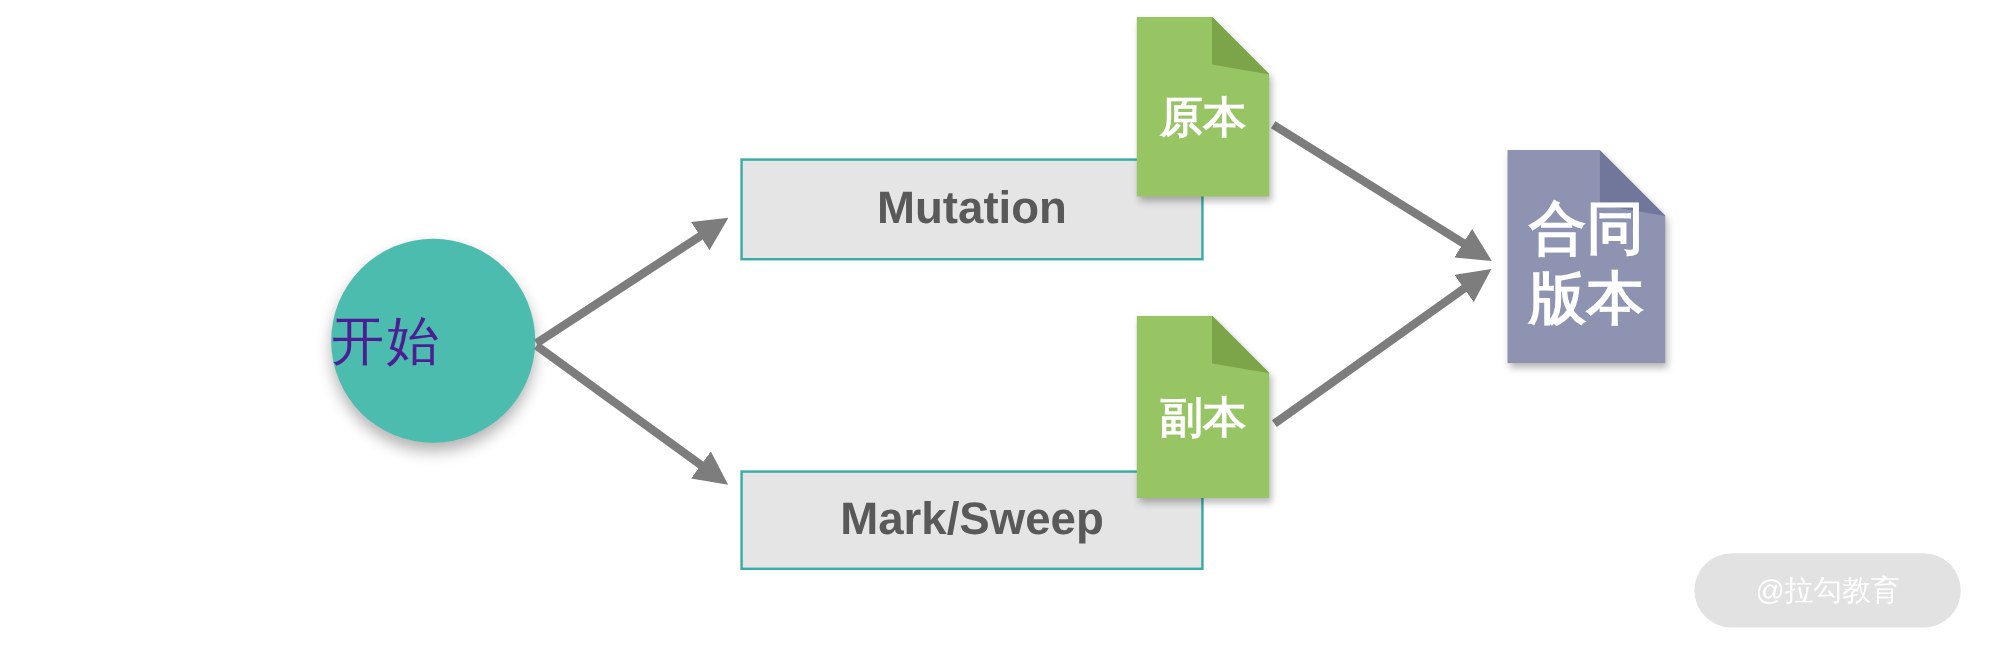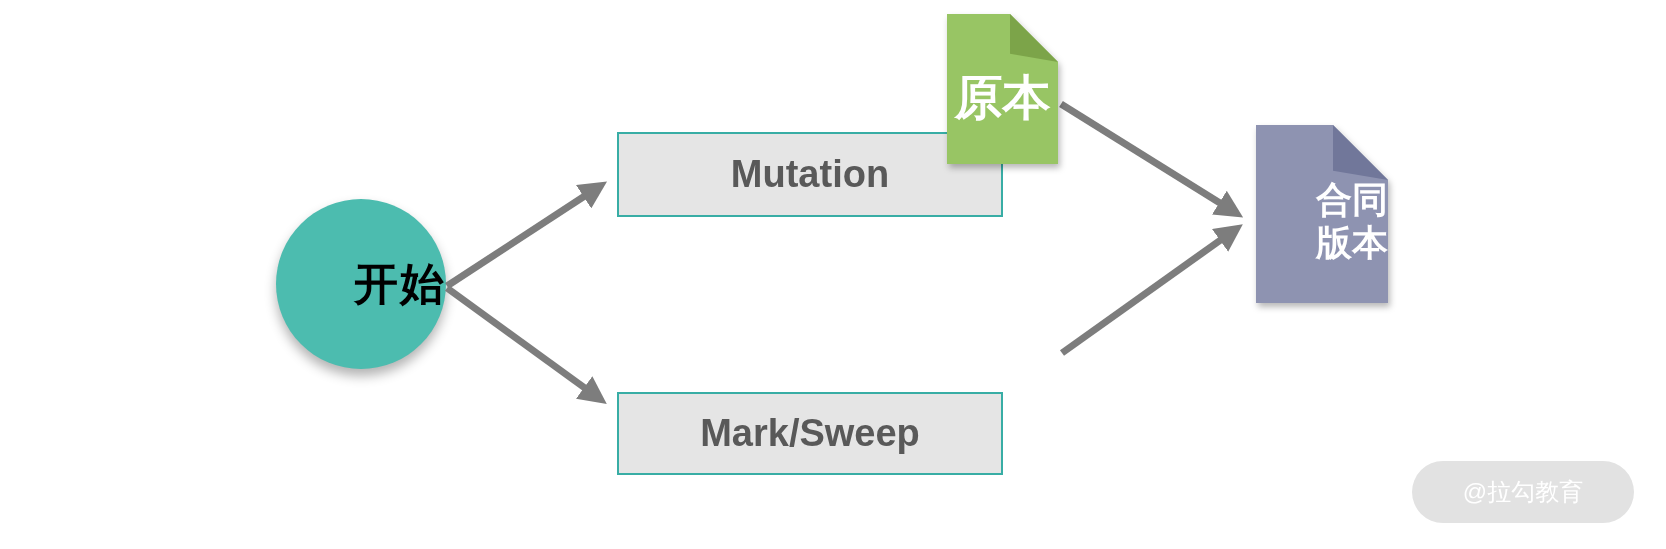--- a/index.html
+++ b/index.html
@@ -12,22 +12,22 @@
   html,body{background:#fff;}
   body{font-family:"Liberation Sans","DejaVu Sans",sans-serif;}
   .canvas{
     position:relative;width:1666px;height:549px;background:var(--bg);overflow:hidden;
   }
   
   .start-circle{
     position:absolute;left:276px;top:199px;width:170px;height:170px;
     border-radius:50%;background:var(--teal);
     box-shadow:0 7px 12px rgba(0,0,0,.30);
-    display:flex;align-items:center;justify-content:flex-end;
-    color:#000000;font-size:44px;font-weight:bold;letter-spacing:2px;
+    display:flex;align-items:center;justify-content:flex-start;
+    color:#4c1d95;font-size:44px;font-weight:normal;letter-spacing:2px;
   }
   
   .proc-box{
     position:absolute;left:617px;width:386px;background:#e5e5e5;
     border:2px solid var(--teal-border);
     display:flex;align-items:center;justify-content:center;
     color:var(--box-text);font-size:38px;font-weight:bold;
     z-index:1;
   }
   .proc-box.mutation{top:132px;height:85px;}
@@ -45,31 +45,31 @@
   .doc.original{left:947px;top:14px;width:111px;height:150px;}
   .doc.copy{left:947px;top:263px;width:111px;height:152px;}
   .doc.original .sheet,.doc.copy .sheet{
     background:var(--green);
     clip-path:polygon(0 0,calc(100% - 48px) 0,100% 48px,100% 100%,0 100%);
   }
   .doc.original .fold,.doc.copy .fold{
     width:48px;height:48px;background:var(--green-fold);
     clip-path:polygon(0 0,100% 100%,0 83%);
   }
-  .doc.original .doc-label,.doc.copy .doc-label{font-size:48px;padding-top:18px;}
+  .doc.original .doc-label,.doc.copy .doc-label{font-size:36px;padding-top:18px;}
   .doc.merged{left:1256px;top:125px;width:132px;height:178px;}
   .doc.merged .sheet{
     background:var(--purple);
     clip-path:polygon(0 0,calc(100% - 55px) 0,100% 55px,100% 100%,0 100%);
   }
   .doc.merged .fold{
     width:55px;height:55px;background:var(--purple-fold);
     clip-path:polygon(0 0,100% 100%,0 83%);
   }
-  .doc.merged .doc-label{font-size:36px;line-height:1.2;padding-top:14px;flex-direction:column;align-items:flex-end;}
+  .doc.merged .doc-label{font-size:48px;line-height:1.2;padding-top:14px;flex-direction:column;}
   
   .watermark{
     position:absolute;left:1412px;top:461px;width:222px;height:62px;
     border-radius:31px;background:var(--wm-bg);
     display:flex;align-items:center;justify-content:center;
     color:var(--wm-text);font-size:24px;z-index:4;
   }
 </style>
 </head>
 <body>
@@ -98,20 +98,25 @@
   <div class="proc-box marksweep">
     <span>Mark/Sweep</span>
   </div>
 
   <div class="doc original">
     <div class="sheet"></div>
     <div class="fold"></div>
     <div class="doc-label">原本</div>
   </div>
 
+  <div class="doc copy">
+    <div class="sheet"></div>
+    <div class="fold"></div>
+    <div class="doc-label">副本</div>
+  </div>
 
   <div class="doc merged">
     <div class="sheet"></div>
     <div class="fold"></div>
     <div class="doc-label">
       <span>合同</span>
       <span>版本</span>
     </div>
   </div>
 

